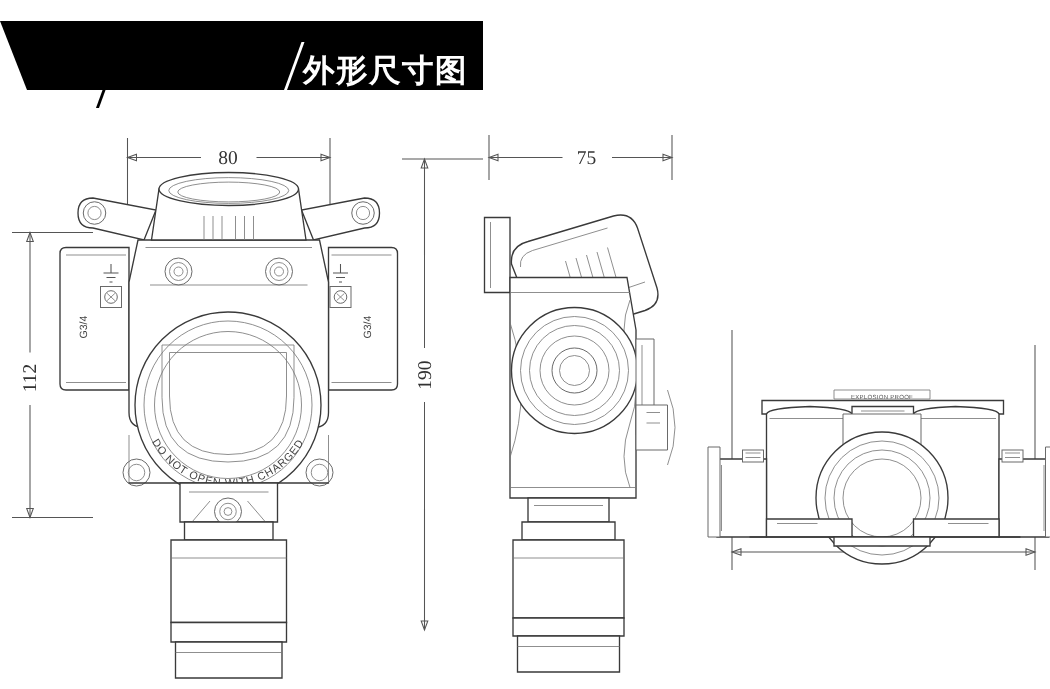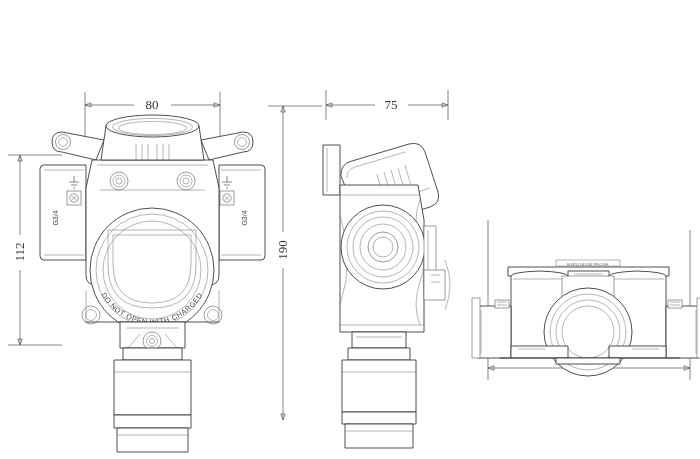--- a/index.html
+++ b/index.html
@@ -45,20 +45,28 @@
   .dimtxt{font-family:"Liberation Serif", serif;font-size:13px;fill:#333;}
   .smtxt{font-family:"Liberation Sans", sans-serif;font-size:7px;fill:#444;}
   .tinytxt{font-family:"Liberation Sans", sans-serif;font-size:4px;fill:#555;letter-spacing:0.2px;}
   .curvetxt{font-family:"Liberation Sans", sans-serif;font-size:7.2px;fill:#444;letter-spacing:0.6px;}
 </style>
 </head>
 <body>
 
 <div id="page">
 
+  <div class="banner-wrap">
+    <div class="banner-bar"></div>
+    <div class="slash slash-a"></div>
+    <div class="slash slash-b"></div>
+    <div class="banner-en">Outline Dimension
+Drawing</div>
+    <div class="banner-cn">外形尺寸图</div>
+  </div>
 
   <svg id="dwg" viewBox="0 0 700 399">
 
     <g>
 
       <g>
         <path class="dim" d="M85 32 L85 78"></path>
         <path class="dim" d="M220 32 L220 78"></path>
         <path class="dim" d="M85 45 L134 45"></path>
         <path class="dim" d="M171 45 L220 45"></path>

